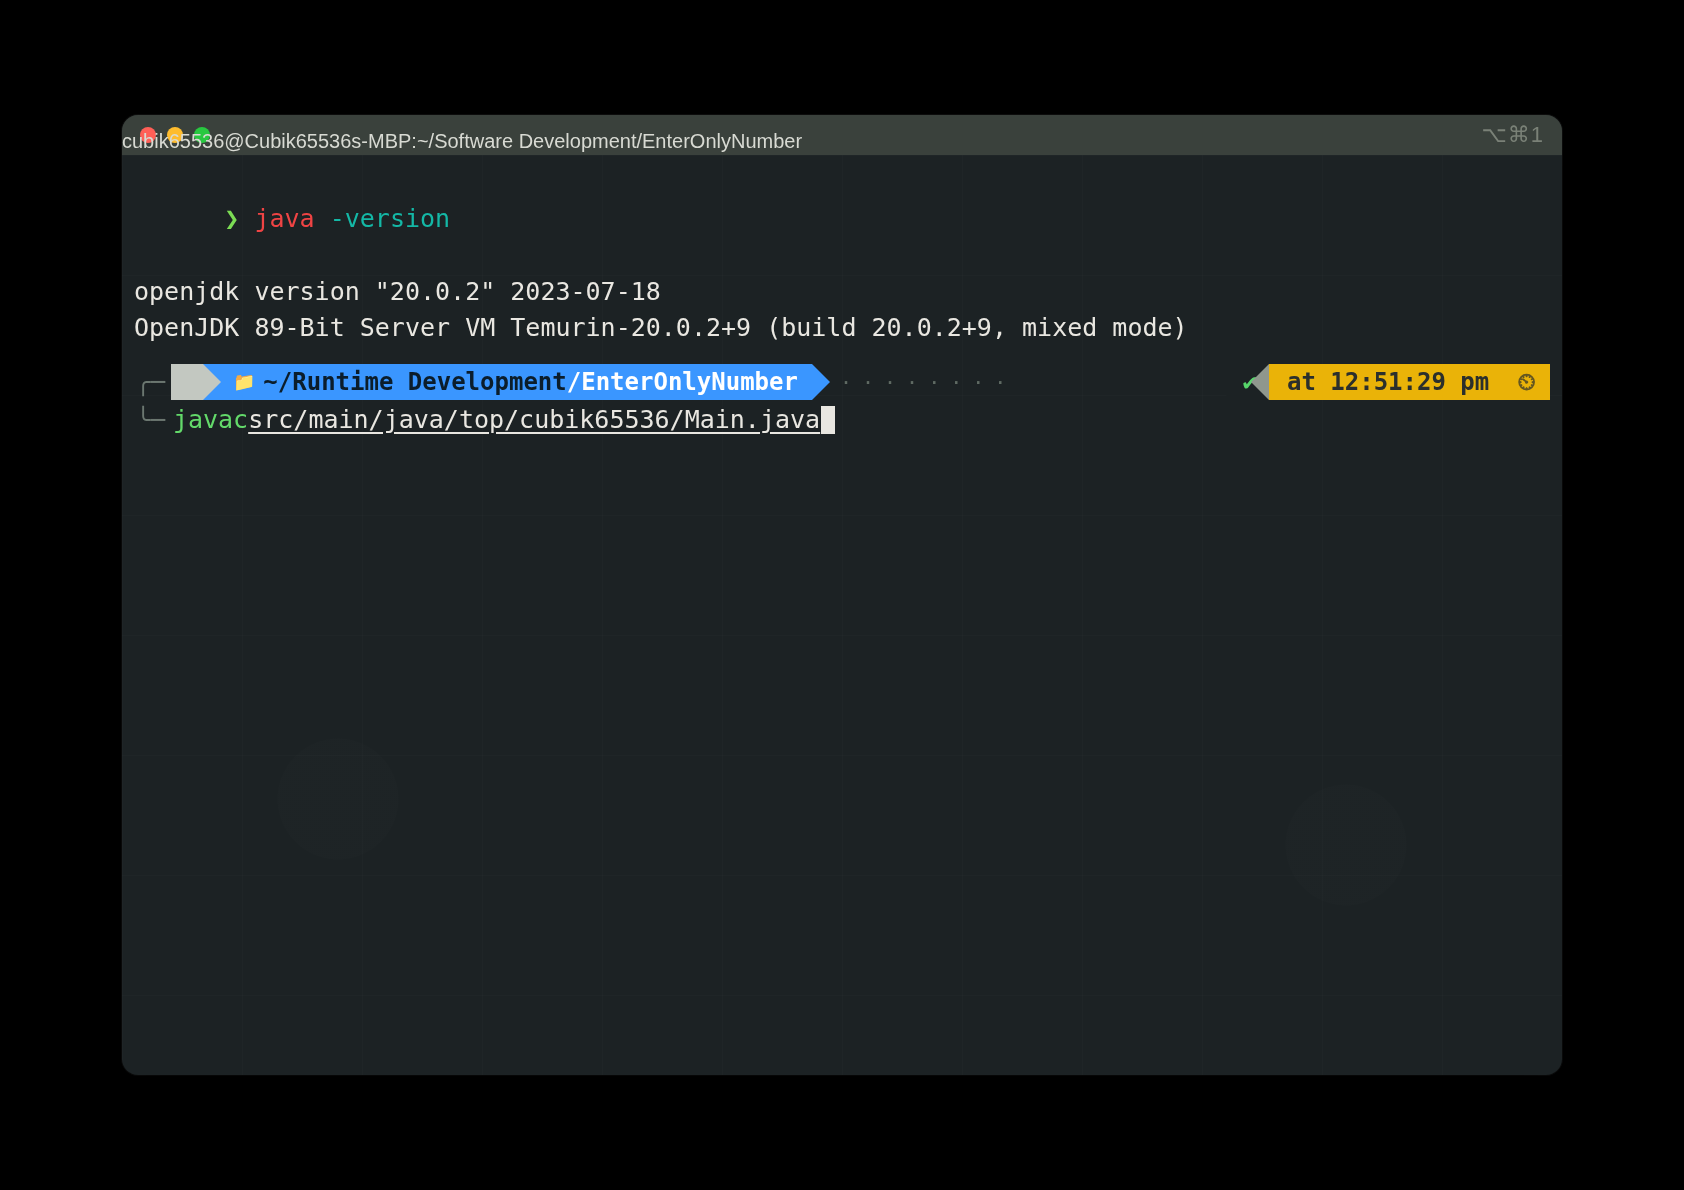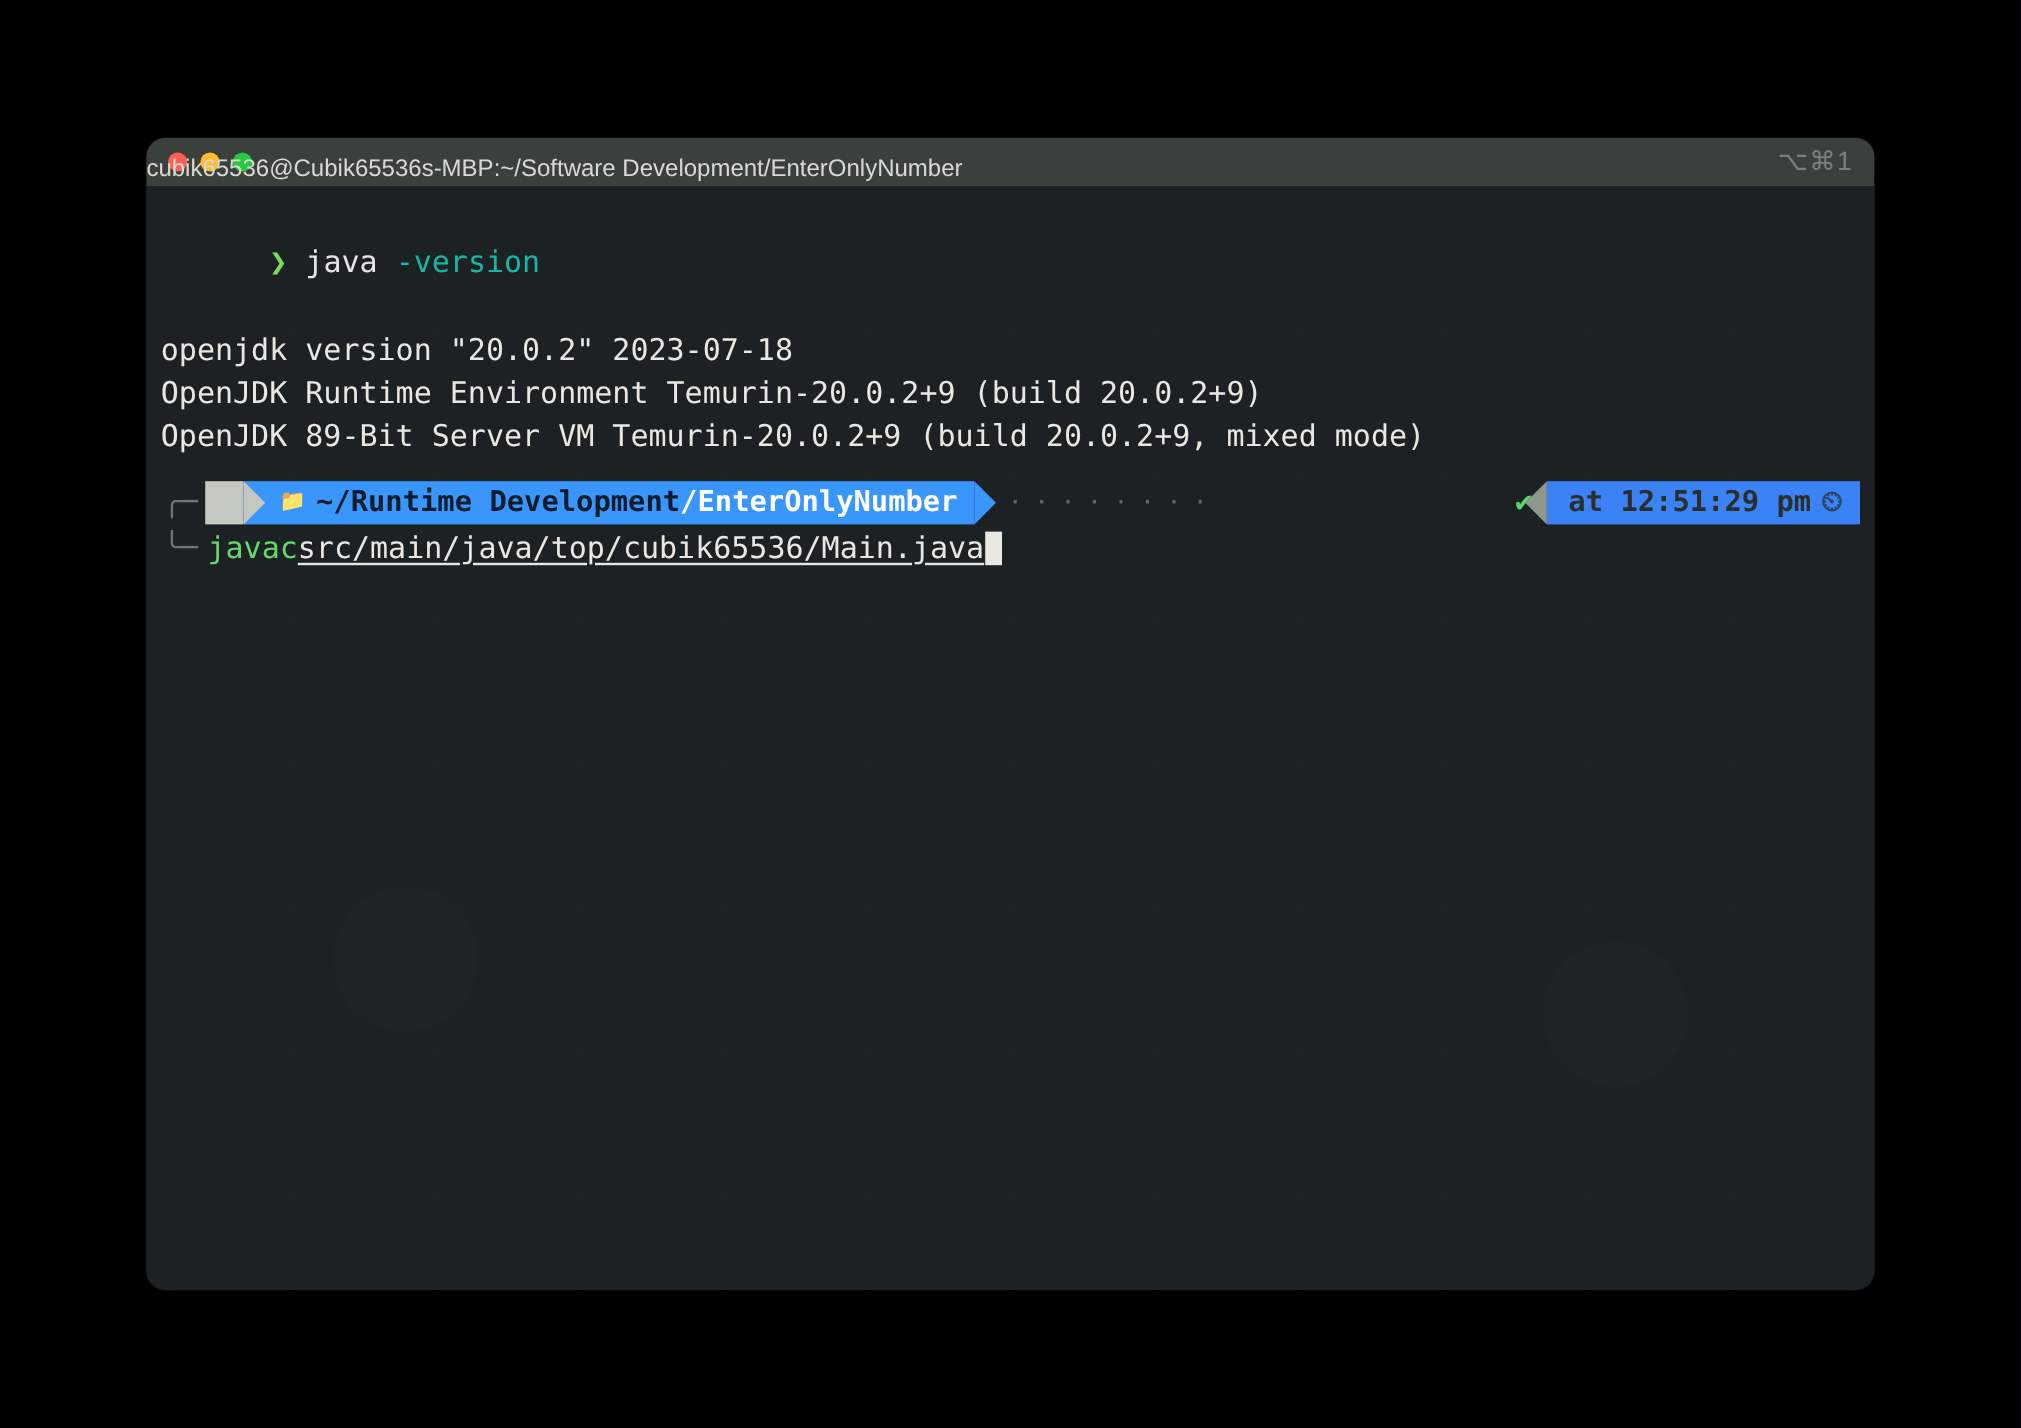--- a/index.html
+++ b/index.html
@@ -73,21 +73,21 @@
     inset: 0;
     background:
       radial-gradient(circle at 15% 70%, rgba(255,255,255,0.008) 0 60px, transparent 61px),
       radial-gradient(circle at 85% 75%, rgba(255,255,255,0.008) 0 60px, transparent 61px),
       linear-gradient(rgba(255,255,255,0.01) 1px, transparent 1px) 0 0/120px 120px,
       linear-gradient(90deg, rgba(255,255,255,0.01) 1px, transparent 1px) 0 0/120px 120px;
     pointer-events: none;
   }
   .line { white-space: pre; position: relative; }
   .prompt-caret { color: #7bdc54; font-weight: bold; }
-  .cmd-green { color: #e5e5e5; }
+  .cmd-green { color: #ef4444; }
   .cmd-white { color: #14b8a6; }
   .muted { color: #e9e7e1; }
 
   .powerline {
     margin-top: 18px;
     display: flex;
     align-items: center;
     height: 36px;
     position: relative;
   }
@@ -149,24 +149,25 @@
   }
   .seg.status::before {
     content: "";
     position: absolute;
     left: -18px; top: 0;
     border-top: 18px solid transparent;
     border-bottom: 18px solid transparent;
     border-right: 18px solid #1c2224;
   }
   .seg.time {
-    background: #3b82f6;
+    background: #eab308;
     color: #2b2f2c;
     font-weight: 600;
     padding: 0 14px 0 18px;
+    gap: 20px;
   }
   .seg.time::before {
     content: "";
     position: absolute;
     left: -18px; top: 0;
     border-top: 18px solid transparent;
     border-bottom: 18px solid transparent;
     border-right: 18px solid #8f978d;
   }
   .seg.time .clock { margin-left: 8px; opacity: .7; }
@@ -211,21 +212,20 @@
     <div class="titlebar-title">cubik65536@Cubik65536s-MBP:~/Software Development/EnterOnlyNumber</div>
     <div class="titlebar-shortcut">⌥⌘1</div>
   </div>
 
   <div class="terminal-body">
 
     <div class="line">
       <span class="prompt-caret">❯</span><span> </span><span class="cmd-green">java</span><span class="cmd-white"> -version</span>
     </div>
     <div class="line muted">openjdk version "20.0.2" 2023-07-18</div>
-    <div class="line muted">OpenJDK Runtime Environment Temurin-20.0.2+9 (build 20.0.2+9)</div>
     <div class="line muted">OpenJDK 89-Bit Server VM Temurin-20.0.2+9 (build 20.0.2+9, mixed mode)</div>
 
     <div class="powerline">
       <span class="pl-branch-left">╭─</span>
 
       <span class="seg apple">
         <span class="apple-logo"></span>
       </span>
 
       <span class="seg path">

